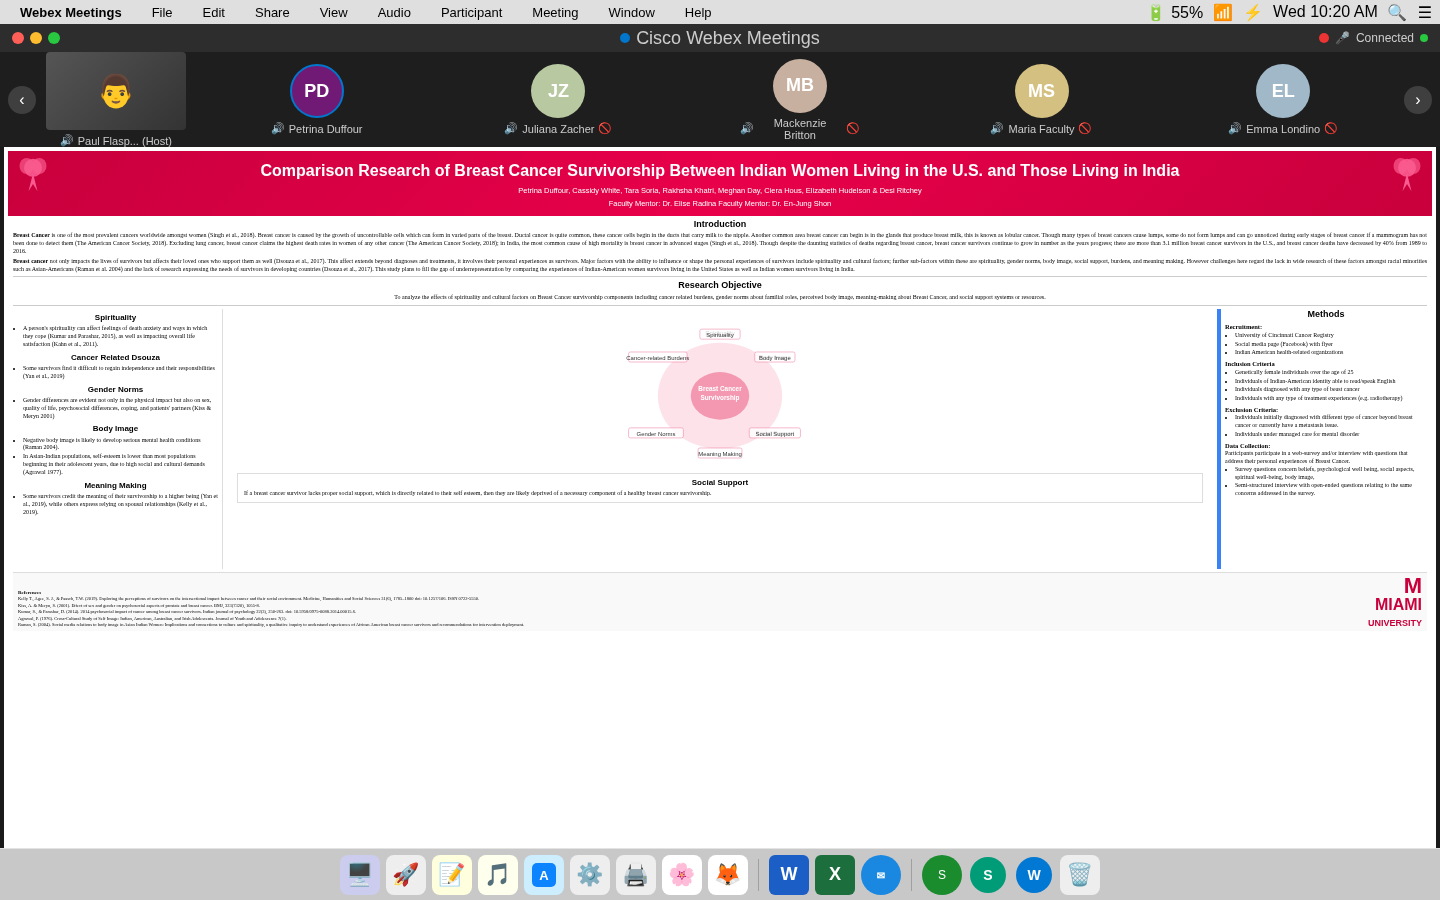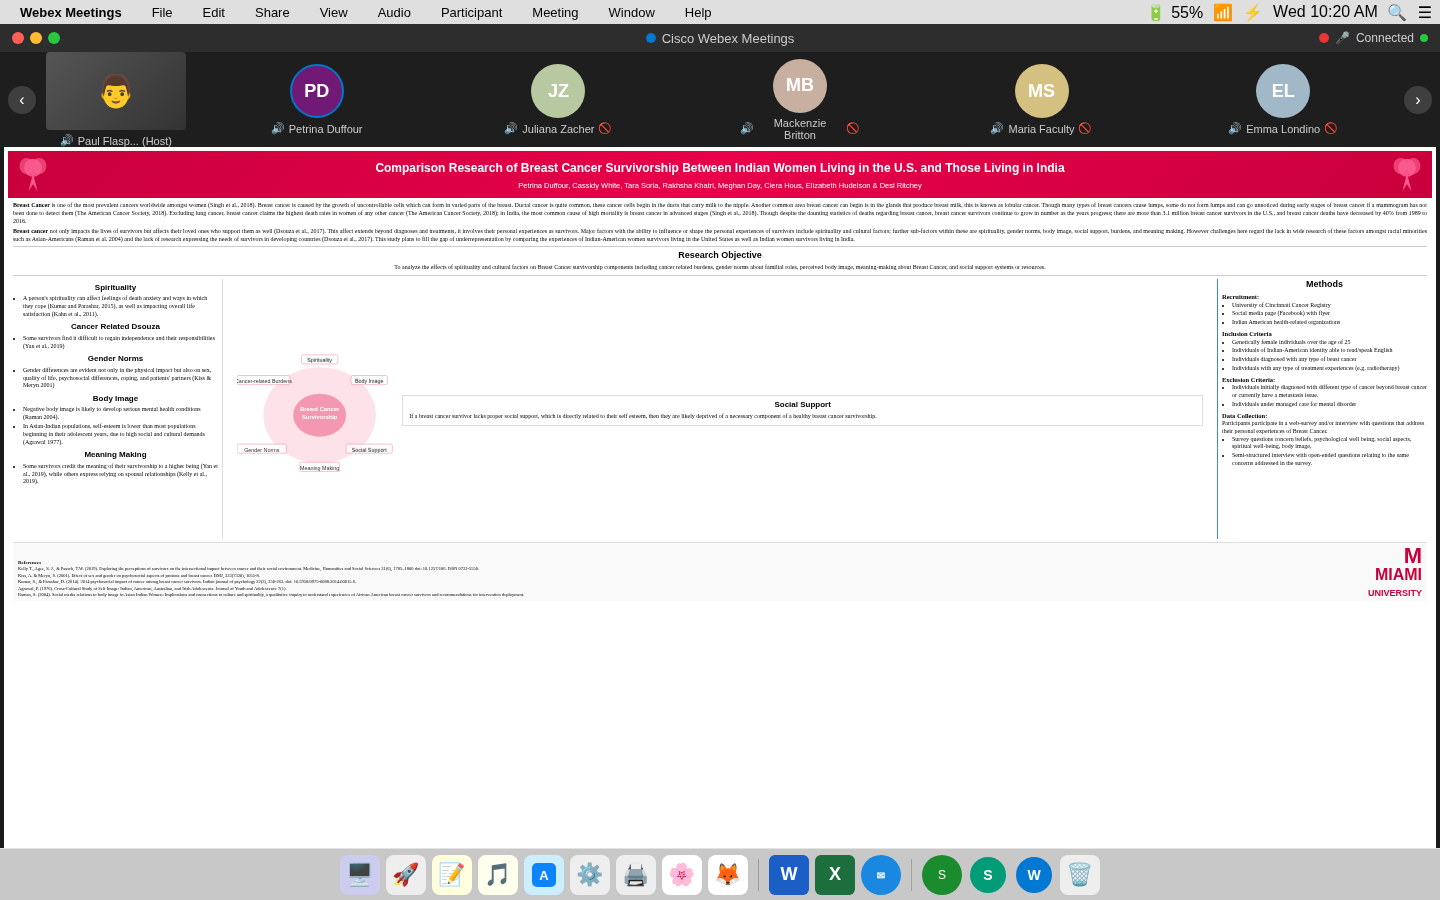--- a/index.html
+++ b/index.html
@@ -50,21 +50,21 @@
       left: 12px;
       display: flex;
       gap: 6px;
     }
     .tl { width: 12px; height: 12px; border-radius: 50%; }
     .tl-red { background: #ff5f57; }
     .tl-yellow { background: #febc2e; }
     .tl-green { background: #28c840; }
     #titlebar .title-text {
       color: #ccc;
-      font-size: 13px;
+      font-size: 18px;
       display: flex;
       align-items: center;
       gap: 6px;
     }
     .webex-dot {
       width: 10px; height: 10px; border-radius: 50%;
       background: #07c;
       display: inline-block;
     }
     .connected-badge {
@@ -160,21 +160,21 @@
 
     
     .poster-header {
       background: linear-gradient(135deg, #c8003c 0%, #e8004a 50%, #c8003c 100%);
       padding: 10px 14px 8px;
       text-align: center;
       position: relative;
     }
     .poster-header h1 {
       color: #fff;
-      font-size: 12px;
+      font-size: 16px;
       font-weight: 700;
       line-height: 1.3;
       font-family: Arial, sans-serif;
     }
     .poster-header .authors {
       color: #fff;
       font-size: 7.5px;
       margin-top: 4px;
       font-family: Arial, sans-serif;
     }
@@ -237,29 +237,29 @@
       font-size: 8px;
       text-align: center;
       margin: 4px 0 2px;
     }
     .col-left ul { padding-left: 10px; }
     .col-left ul li { margin-bottom: 1px; }
 
     .col-center {
       flex: 1;
       display: flex;
-      flex-direction: row;
+      flex-direction: column;
       align-items: center;
     }
 
     .col-right {
       flex: 0 0 210px;
       font-size: 6px;
       line-height: 1.3;
-      border-left: 1px solid #3b82f6;
+      border-left: 4px solid #3b82f6;
       padding-left: 4px;
     }
     .col-right h3 {
       font-family: Arial, sans-serif;
       font-weight: 700;
       font-size: 9px;
       text-align: center;
       margin-bottom: 3px;
     }
     .col-right .subheading {
@@ -465,25 +465,27 @@
         <path d="M15 18 L10 38 L15 30 L20 38 Z" fill="#ff6699"></path>
       </svg>
       <svg class="pink-ribbon right" viewBox="0 0 30 40">
         <ellipse cx="15" cy="12" rx="10" ry="10" fill="#ff6699" opacity="0.9"></ellipse>
         <ellipse cx="8" cy="10" rx="8" ry="9" fill="#ff6699" opacity="0.7"></ellipse>
         <ellipse cx="22" cy="10" rx="8" ry="9" fill="#ff6699" opacity="0.7"></ellipse>
         <path d="M15 18 L10 38 L15 30 L20 38 Z" fill="#ff6699"></path>
       </svg>
       <h1>Comparison Research of Breast Cancer Survivorship Between Indian Women Living in the U.S. and Those Living in India</h1>
       <div class="authors">Petrina Duffour, Cassidy White, Tara Soria, Rakhsha Khatri, Meghan Day, Ciera Hous, Elizabeth Hudelson &amp; Desi Ritchey</div>
+      <div class="authors">Faculty Mentor: Dr. Elise Radina          Faculty Mentor: Dr. En-Jung Shon</div>
     </div>
 
     <div class="poster-body">
 
       <div>
+        <div class="section-title">Introduction</div>
         <div class="intro-text">
           <strong>Breast Cancer</strong> is one of the most prevalent cancers worldwide amongst women (Singh et al., 2018). Breast cancer is caused by the growth of uncontrollable cells which can form in varied parts of the breast. Ductal cancer is quite common, these cancer cells begin in the ducts that carry milk to the nipple. Another common area breast cancer can begin is in the glands that produce breast milk, this is known as lobular cancer. Though many types of breast cancers cause lumps, some do not form lumps and can go unnoticed during early stages of breast cancer if a mammogram has not been done to detect them (The American Cancer Society, 2018). Excluding lung cancer, breast cancer claims the highest death rates in women of any other cancer (The American Cancer Society, 2018); in India, the most common cause of high mortality is breast cancer in advanced stages (Singh et al., 2018). Though despite the daunting statistics of deaths regarding breast cancer, breast cancer survivors continue to grow in number as the years progress; there are more than 3.1 million breast cancer survivors in the U.S., and breast cancer deaths have decreased by 40% from 1989 to 2016.
         </div>
         <div class="intro-text" style="margin-top:2px;">
           <strong>Breast cancer</strong> not only impacts the lives of survivors but affects their loved ones who support them as well (Dsouza et al., 2017). This affect extends beyond diagnoses and treatments, it involves their personal experiences as survivors. Major factors with the ability to influence or shape the personal experiences of survivors include spirituality and cultural factors; further sub-factors within these are spirituality, gender norms, body image, social support, burdens, and meaning making. However challenges here regard the lack in wide research of these factors amongst racial minorities such as Asian-Americans (Raman et al. 2004) and the lack of research expressing the needs of survivors in developing countries (Dsouza et al., 2017). This study plans to fill the gap of underrepresentation by comparing the experiences of Indian-American women survivors living in the United States as well as Indian women survivors living in India.
         </div>
       </div>
 
       <div class="research-obj">
         <div class="section-title">Research Objective</div>

